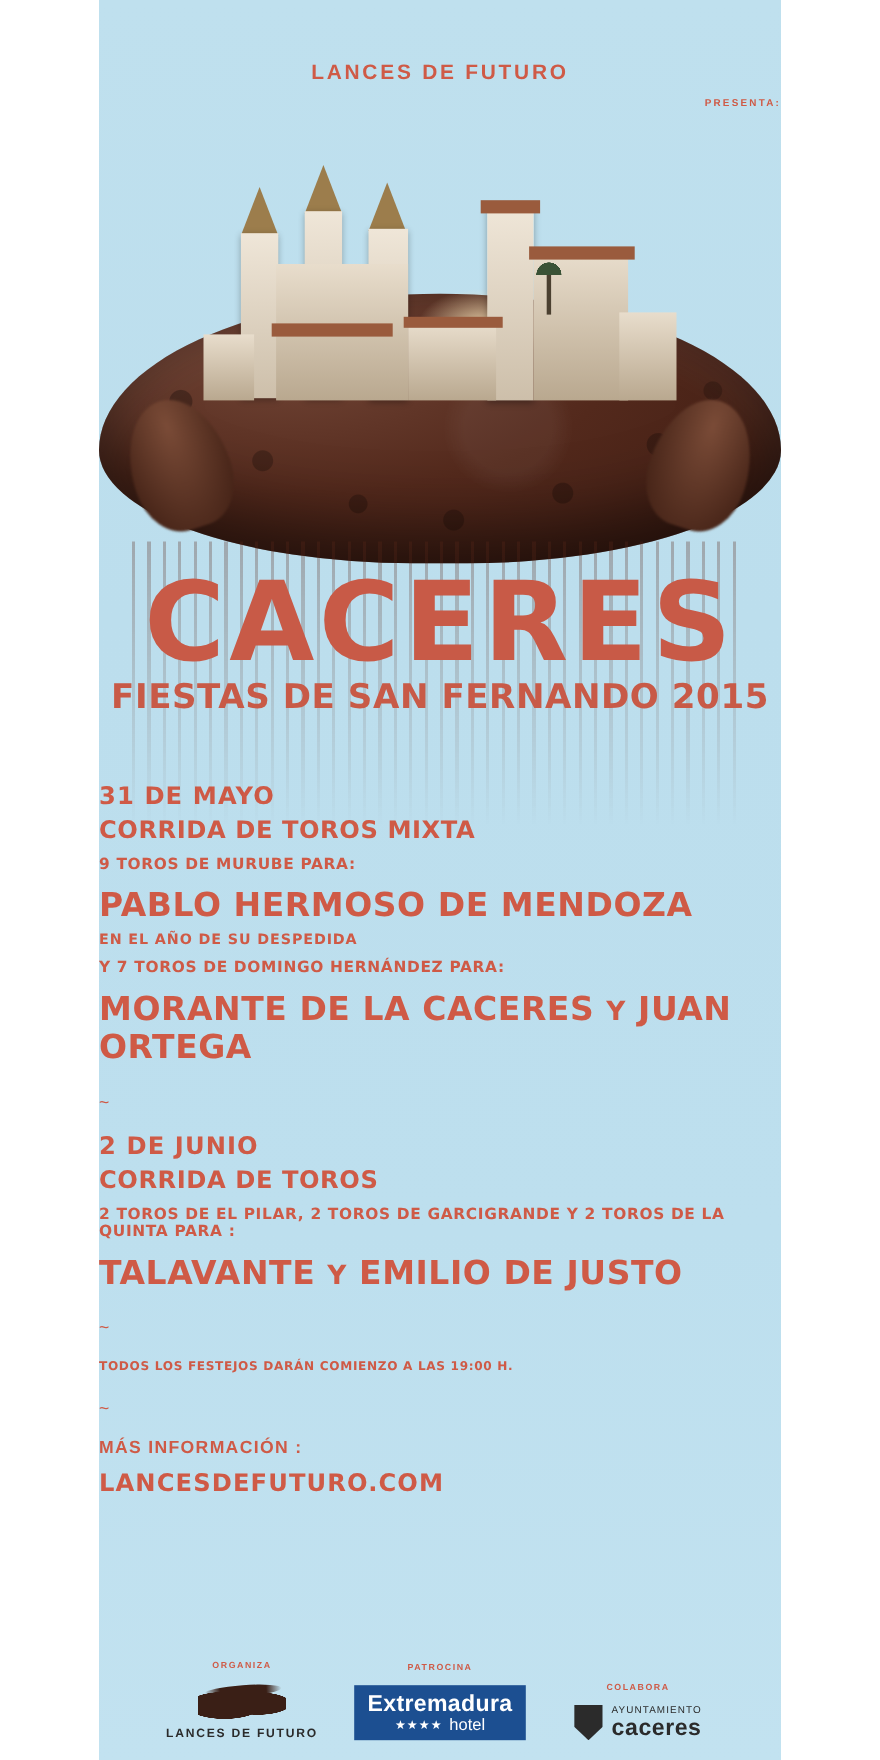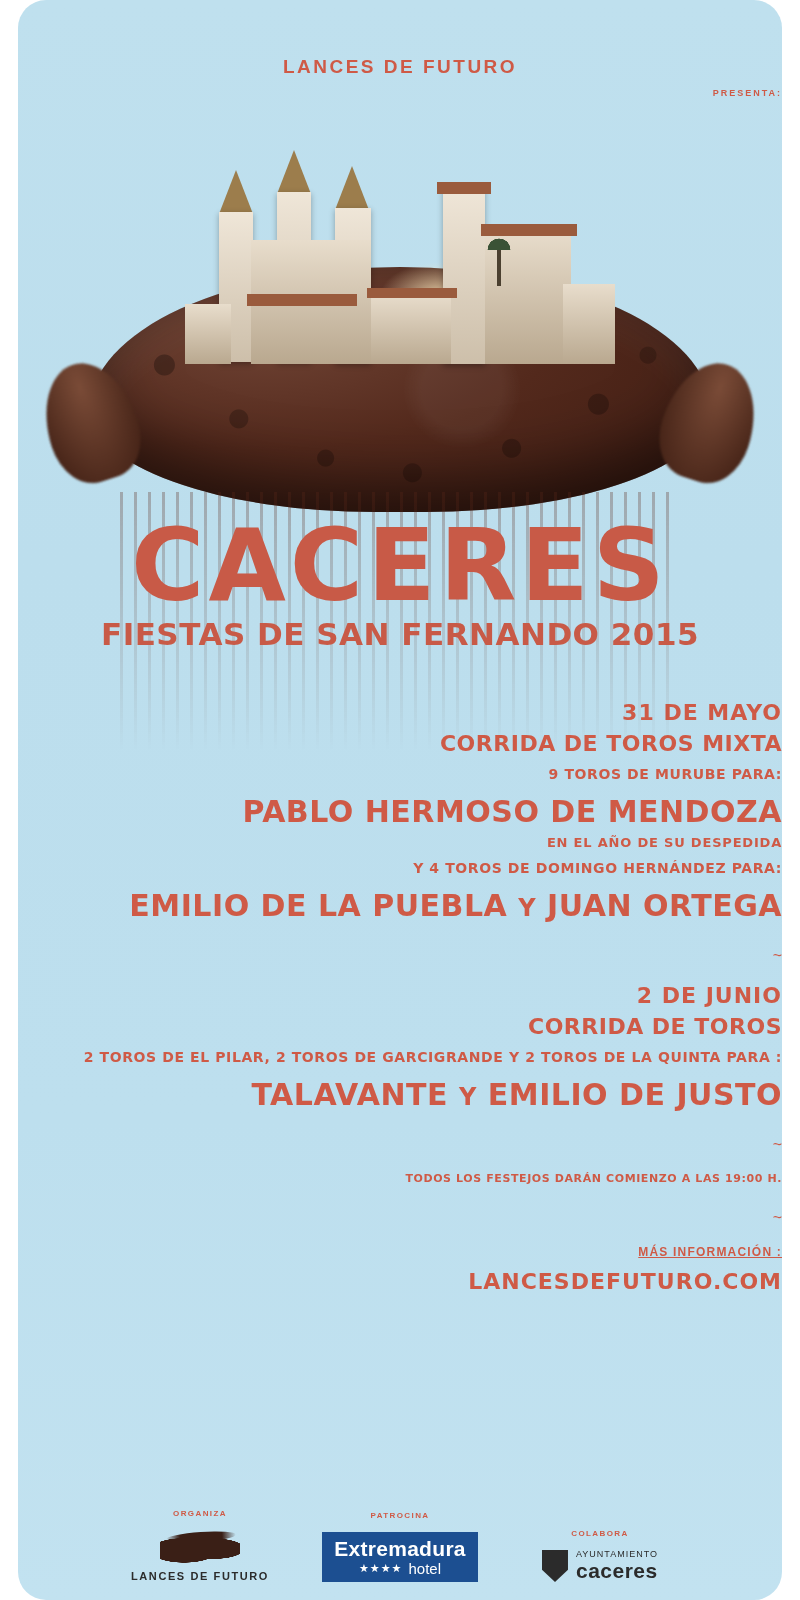--- a/index.html
+++ b/index.html
@@ -4,25 +4,24 @@
 <style>
   html,body{margin:0;padding:0;}
   body{
     width:800px;height:1600px;
     background:#ffffff;
     font-family:"Liberation Sans", sans-serif;
     overflow:hidden;
   }
   .poster{
     position:relative;
-    width:764px;height:1600px;
+    width:620px;height:1600px;
     margin:0 auto;
     background:linear-gradient(180deg,#bfe0ee 0%,#bcdeed 35%,#bddfee 70%,#c2e2f0 100%);
     overflow:hidden;
-    border-radius:28px;
   }
   
   .header{
     padding-top:56px;
     text-align:center;
   }
   .brand{
     font-size:19px;
     letter-spacing:2.5px;
     font-weight:bold;
@@ -140,22 +139,22 @@
   .subtitle{
     margin-top:4px;
     font-size:31px;
     font-weight:bold;
     letter-spacing:.5px;
     color:#c85a47;
     font-family:"DejaVu Sans", sans-serif;
   }
   
   .program{
-    margin-top:48px;
-    text-align:right;
+    margin-top:60px;
+    text-align:left;
     color:#cf5a46;
   }
   .date{
     font-size:22px;font-weight:bold;letter-spacing:1px;
     font-family:"DejaVu Sans", sans-serif;
   }
   .type{
     margin-top:6px;
     font-size:22px;font-weight:bold;letter-spacing:.5px;
     font-family:"DejaVu Sans", sans-serif;
@@ -179,21 +178,21 @@
   .sep{
     margin:24px 0 18px;
     font-size:16px;color:#cf5a46;
   }
   .footnote{
     font-size:11px;font-weight:bold;letter-spacing:.6px;
     font-family:"DejaVu Sans", sans-serif;
   }
   .moreinfo{
     margin-top:4px;
-    font-size:12px;font-weight:bold;letter-spacing:1.2px;text-decoration:underline;
+    font-size:16px;font-weight:bold;letter-spacing:1.2px;
   }
   .web{
     margin-top:10px;
     font-size:22px;font-weight:bold;letter-spacing:1px;
     font-family:"DejaVu Sans", sans-serif;
   }
   
   .sponsors{
     position:absolute;
     left:0;right:0;bottom:18px;
@@ -298,23 +297,23 @@
   </div>
 
   <div class="program">
 
     <div>
       <div class="date">31 DE MAYO</div>
       <div class="type">CORRIDA DE TOROS MIXTA</div>
       <div class="cattle">9 TOROS DE MURUBE PARA:</div>
       <div class="matador">PABLO HERMOSO DE MENDOZA</div>
       <div class="note">EN EL AÑO DE SU DESPEDIDA</div>
-      <div class="cattle">Y 4 TOROS DE DOMINGO HERNÁNDEZ PARA:</div>
+      <div class="cattle">Y 7 TOROS DE DOMINGO HERNÁNDEZ PARA:</div>
       <div class="matador">
-        <span>EMILIO DE LA PUEBLA</span>
+        <span>MORANTE DE LA CACERES</span>
         <span class="conj">Y</span>
         <span>JUAN ORTEGA</span>
       </div>
     </div>
 
     <div class="sep">~</div>
 
     <div>
       <div class="date">2 DE JUNIO</div>
       <div class="type">CORRIDA DE TOROS</div>

